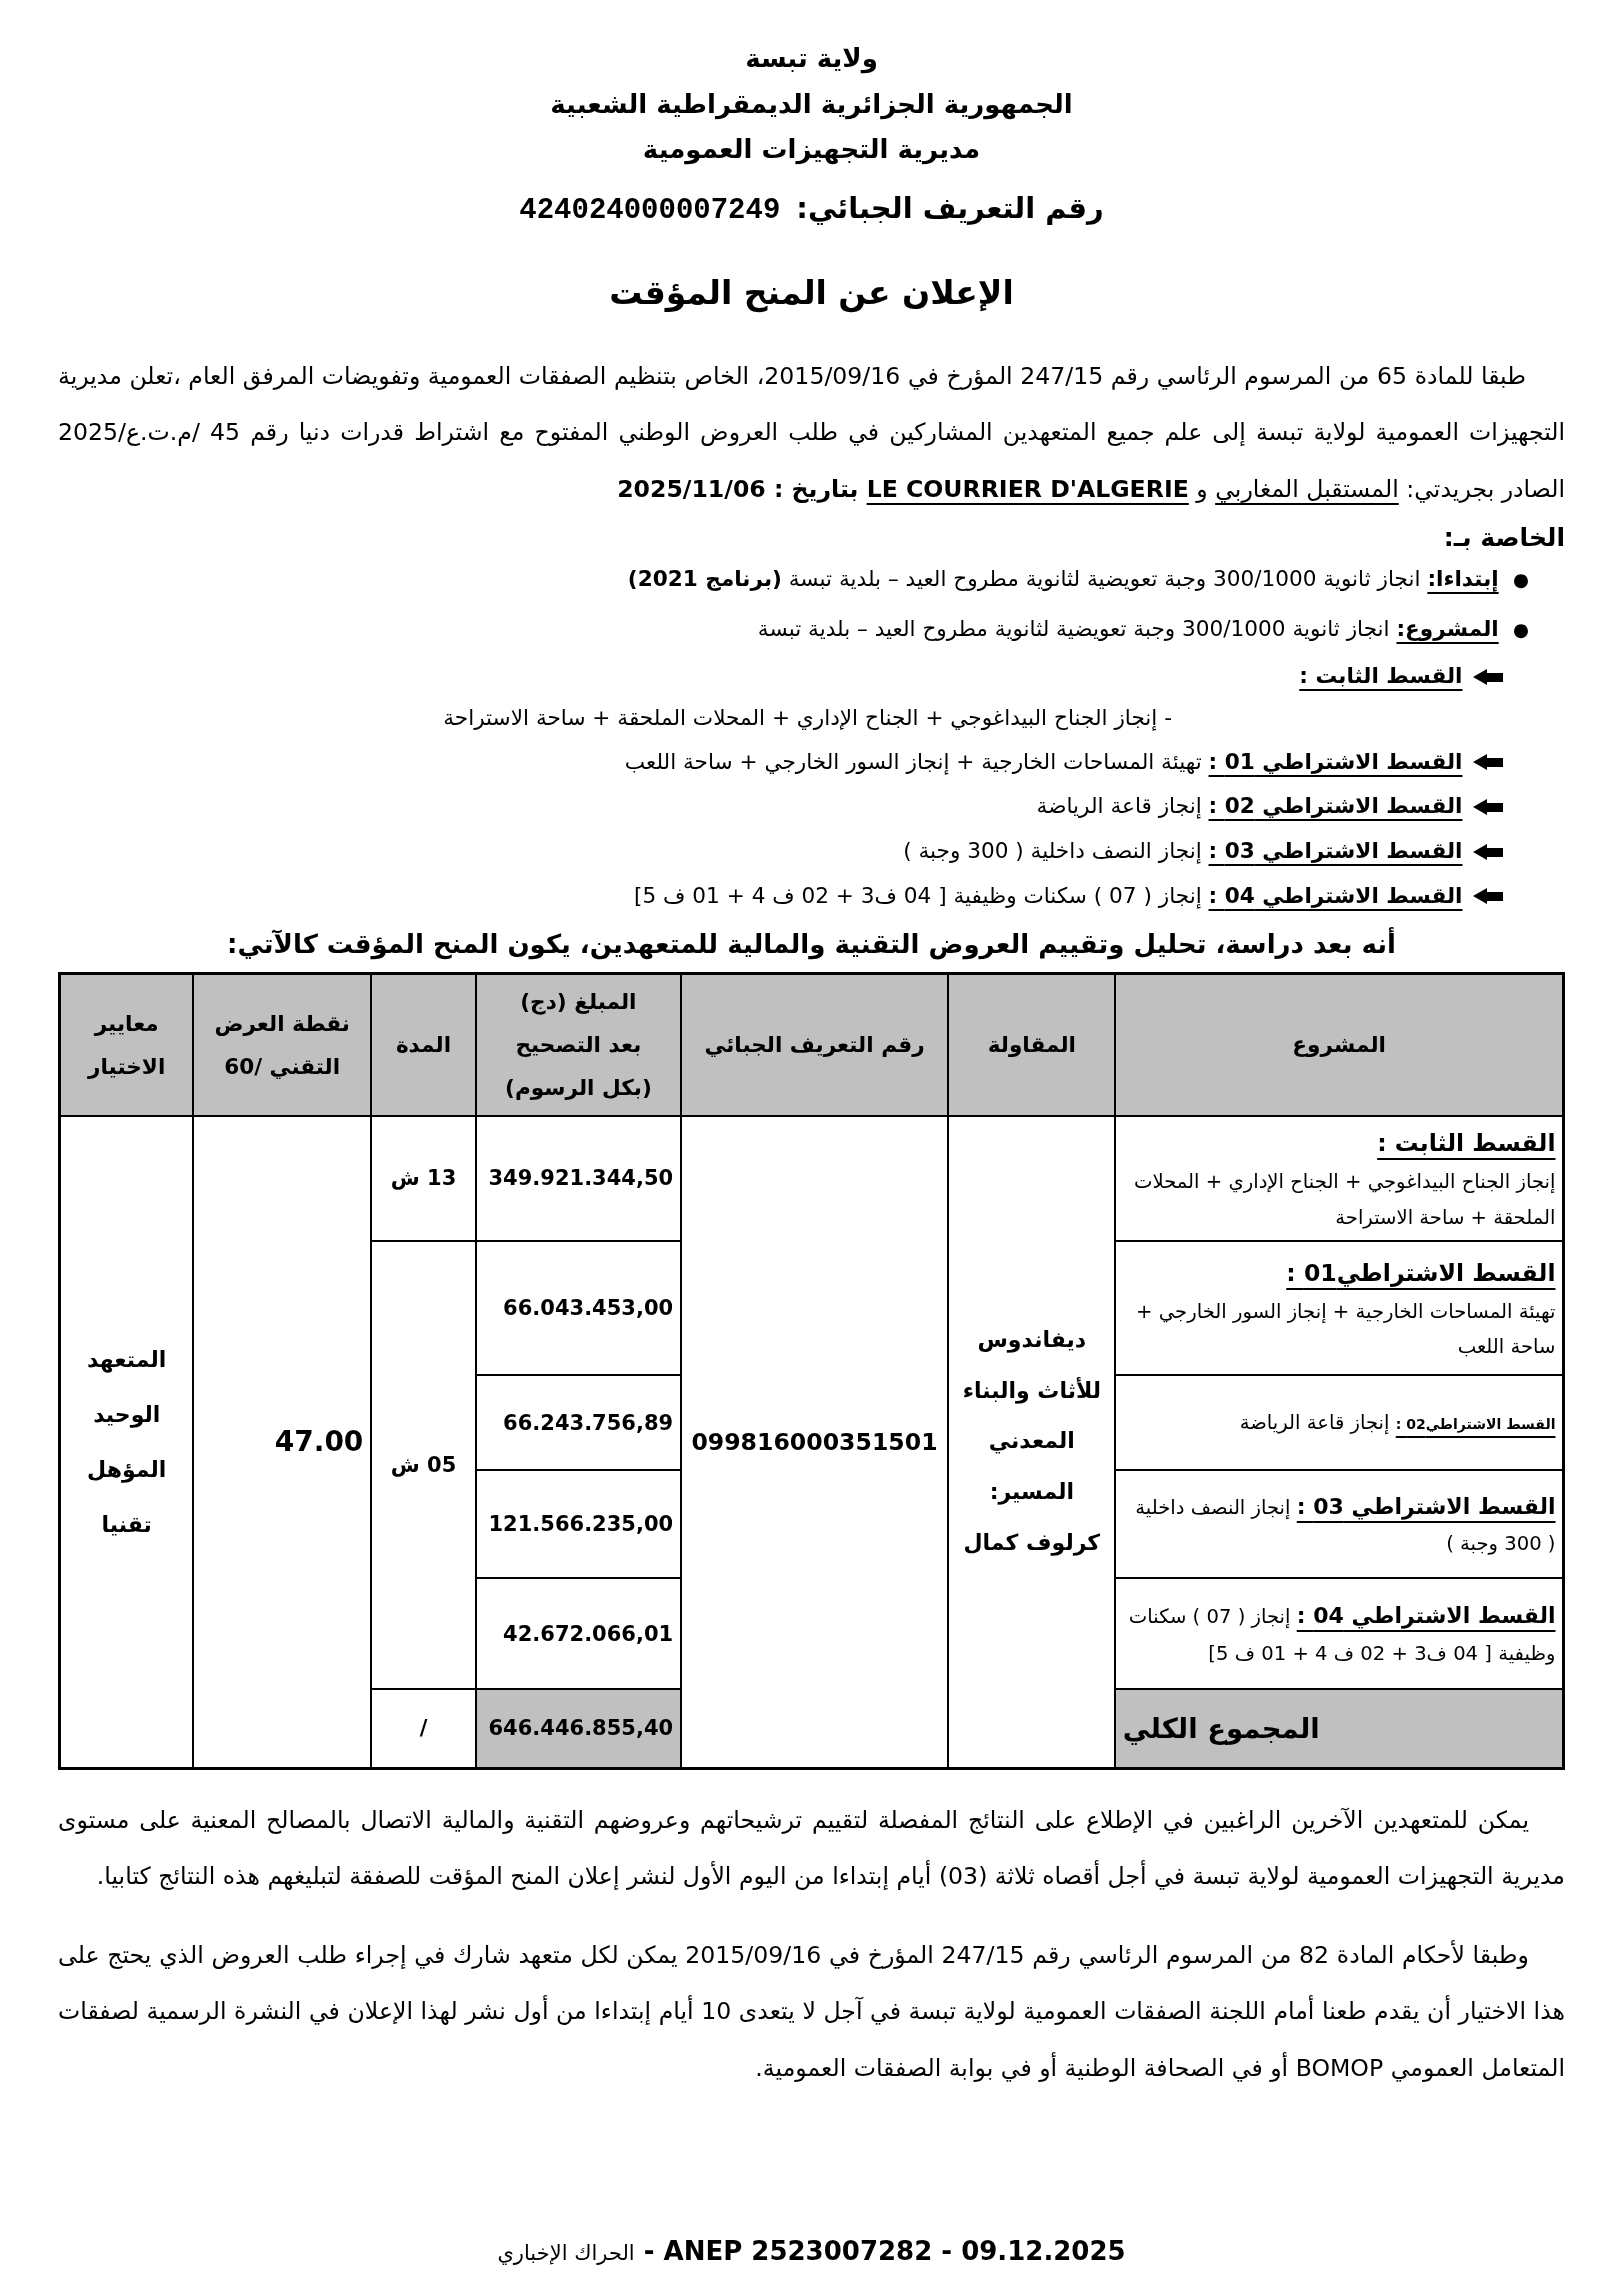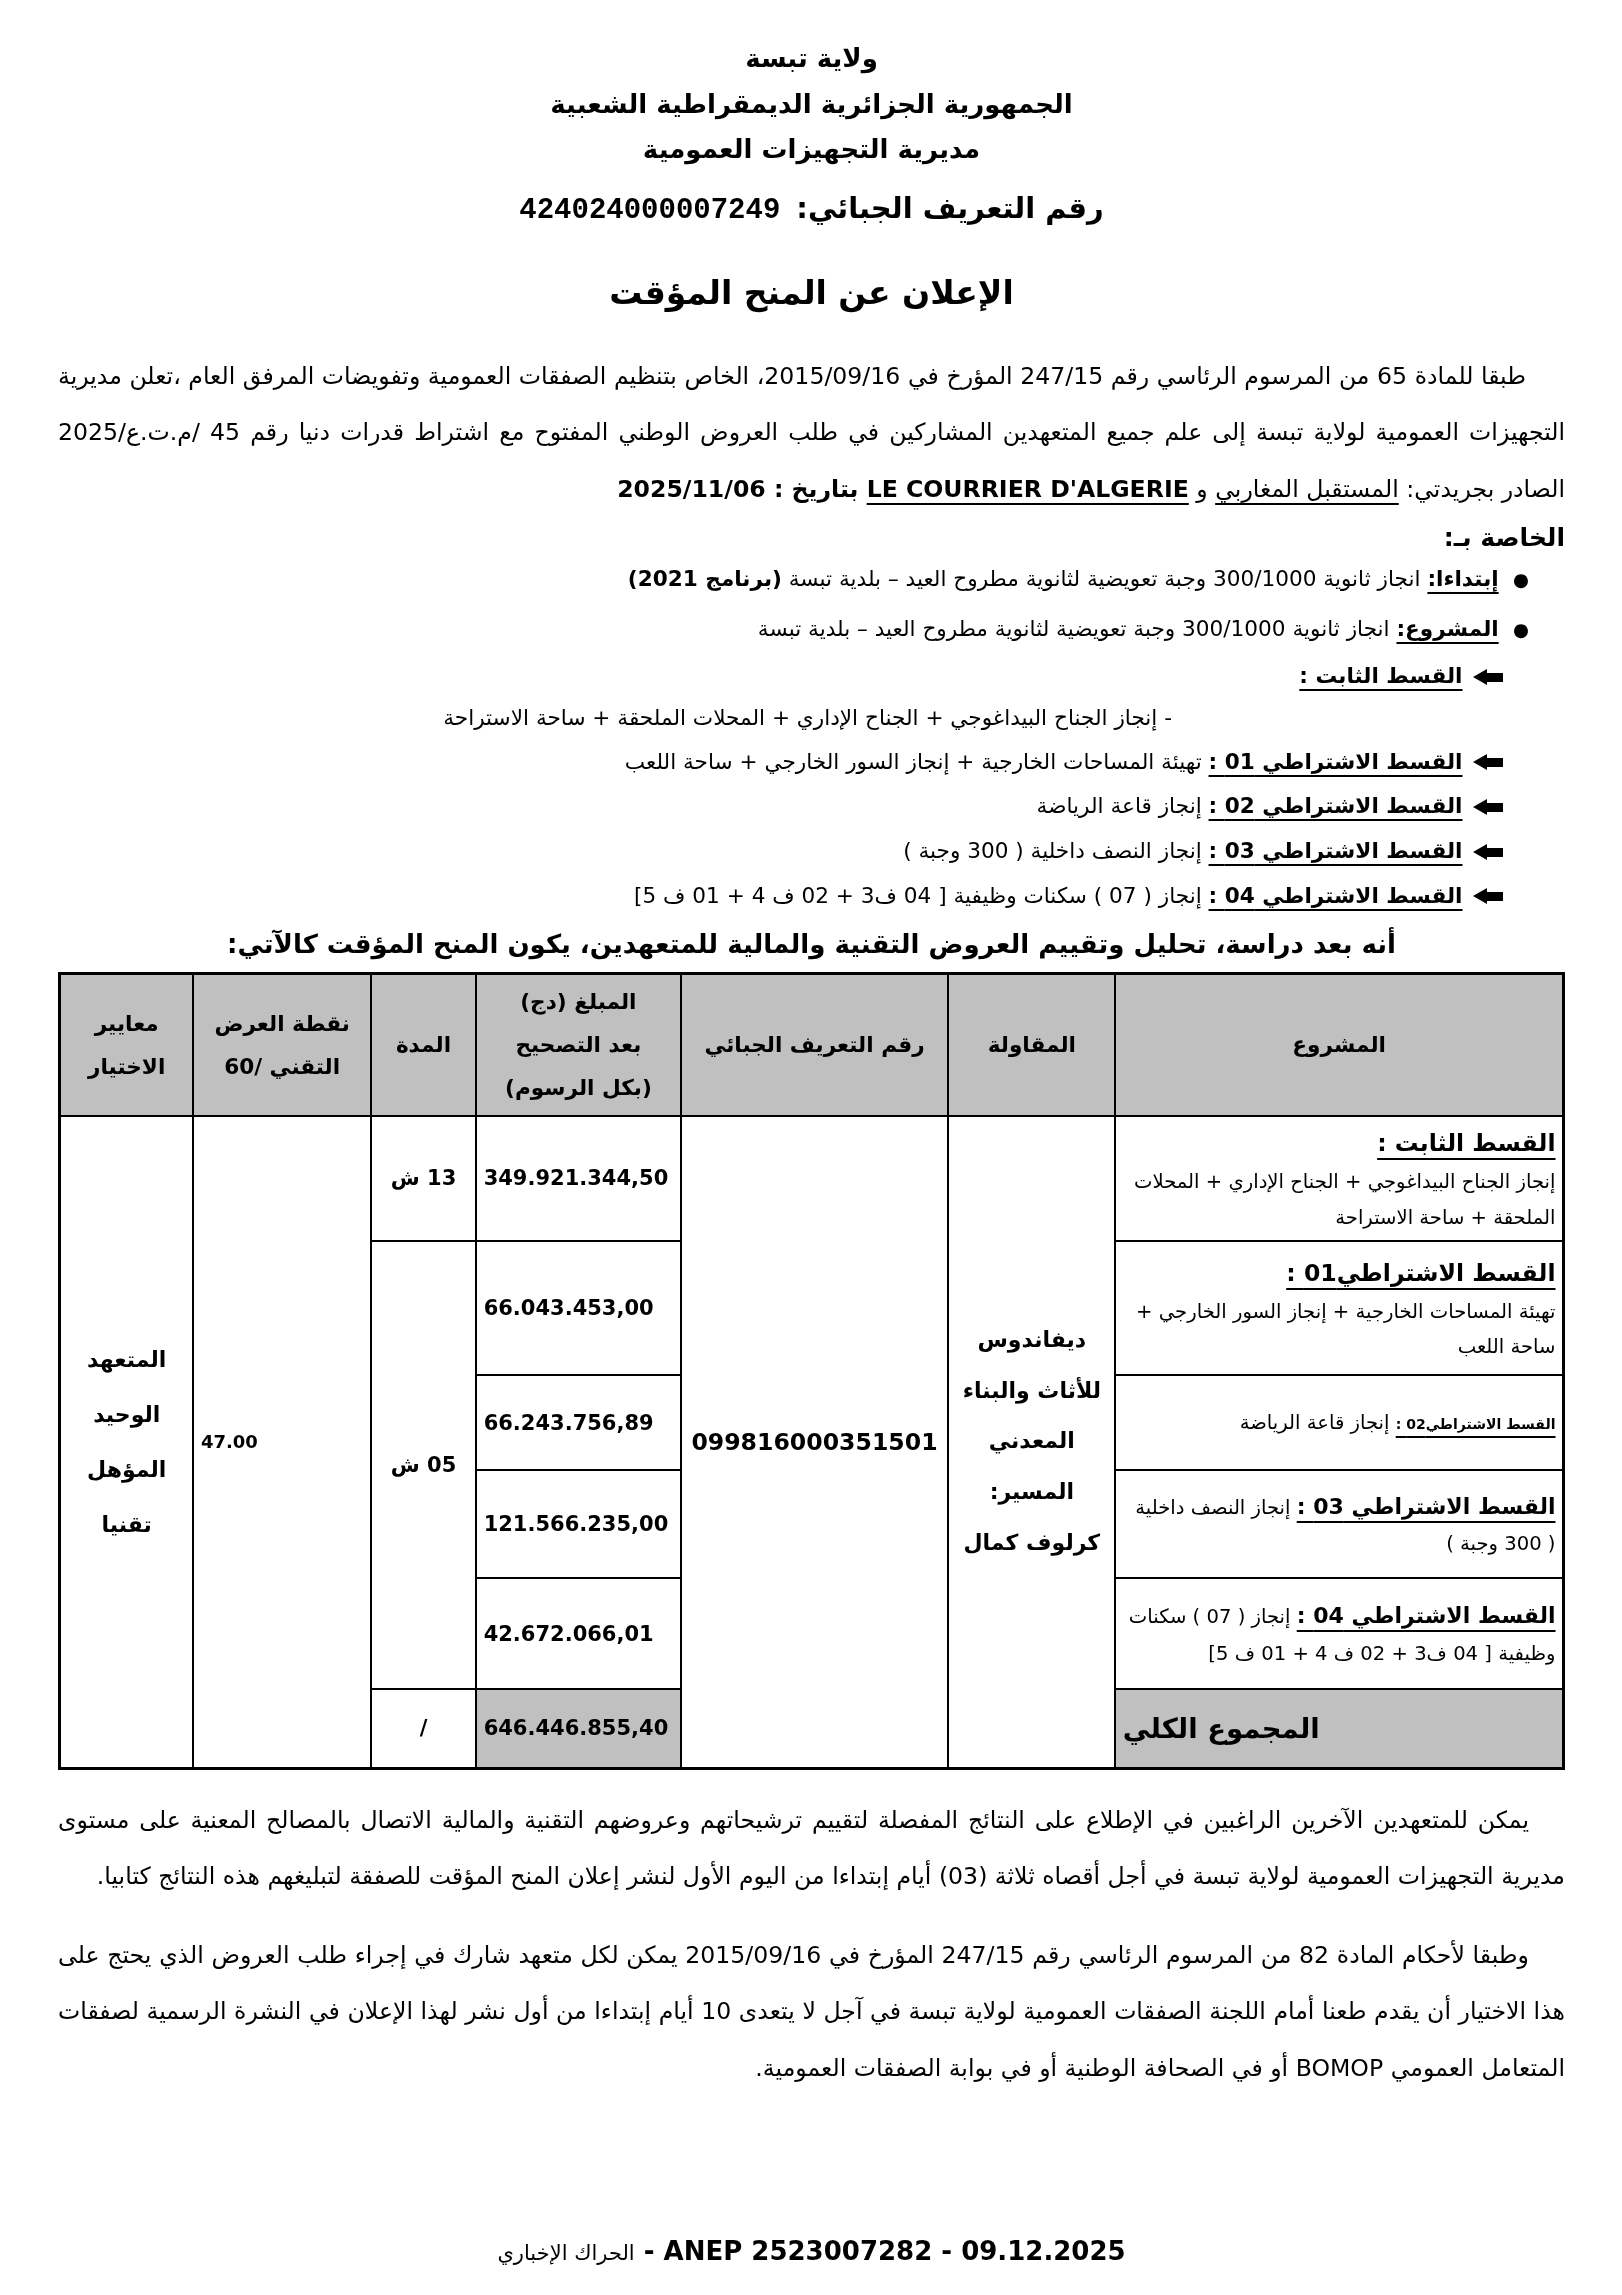--- a/index.html
+++ b/index.html
@@ -38,23 +38,23 @@
   table.award {
     width:100%; border-collapse:collapse; border:3.9px solid #000; margin-top:13px;
     table-layout:fixed;
   }
   table.award th, table.award td { border:2px solid #000; vertical-align:middle; padding:5.2px 6.5px; }
   table.award th { background:#c0c0c0; font-weight:bold; font-size:21.6px; white-space:pre-line; text-align:center; line-height:2.0; }
   td.project-cell { text-align:right; padding-right:9.2px; font-size:19.6px; line-height:1.8; }
   .cell-title { font-size:23.6px; font-weight:bold; text-decoration:underline; text-decoration-thickness:2px; text-underline-offset:6.5px; }
   td.company-cell { text-align:center; font-weight:bold; font-size:22px; line-height:2.3; padding:5.2px 11.8px; }
   td.taxid-cell { text-align:center; font-weight:bold; font-size:23.6px; }
-  td.amount-cell { text-align:left; font-weight:bold; font-size:21px; direction:ltr;margin-top:32px; }
+  td.amount-cell { text-align:right; font-weight:bold; font-size:21px; direction:ltr;margin-top:32px; }
   td.duration-cell { text-align:center; font-weight:bold; font-size:21px; }
-  td.score-cell { text-align:left; font-weight:bold; font-size:18px; }
+  td.score-cell { text-align:right; font-weight:bold; font-size:28px; }
   td.criteria-cell { text-align:center; font-weight:bold; font-size:22px; line-height:2.5; padding:5.2px 13px; }
   td.gray { background:#c0c0c0; }
   td.total-label-cell { text-align:left; font-weight:bold; font-size:27.5px; }
 
   .closing { font-size:23.6px; line-height:2.4; text-align:justify; text-indent:36px; margin-top:22px; }
   .footer { margin-top:auto; padding-top:39px; text-align:center; direction:ltr; }
   .footer .ar-part { font-size:21px; }
   .footer .anep-part { font-size:26px; font-weight:bold; }
 </style>
 </head>

